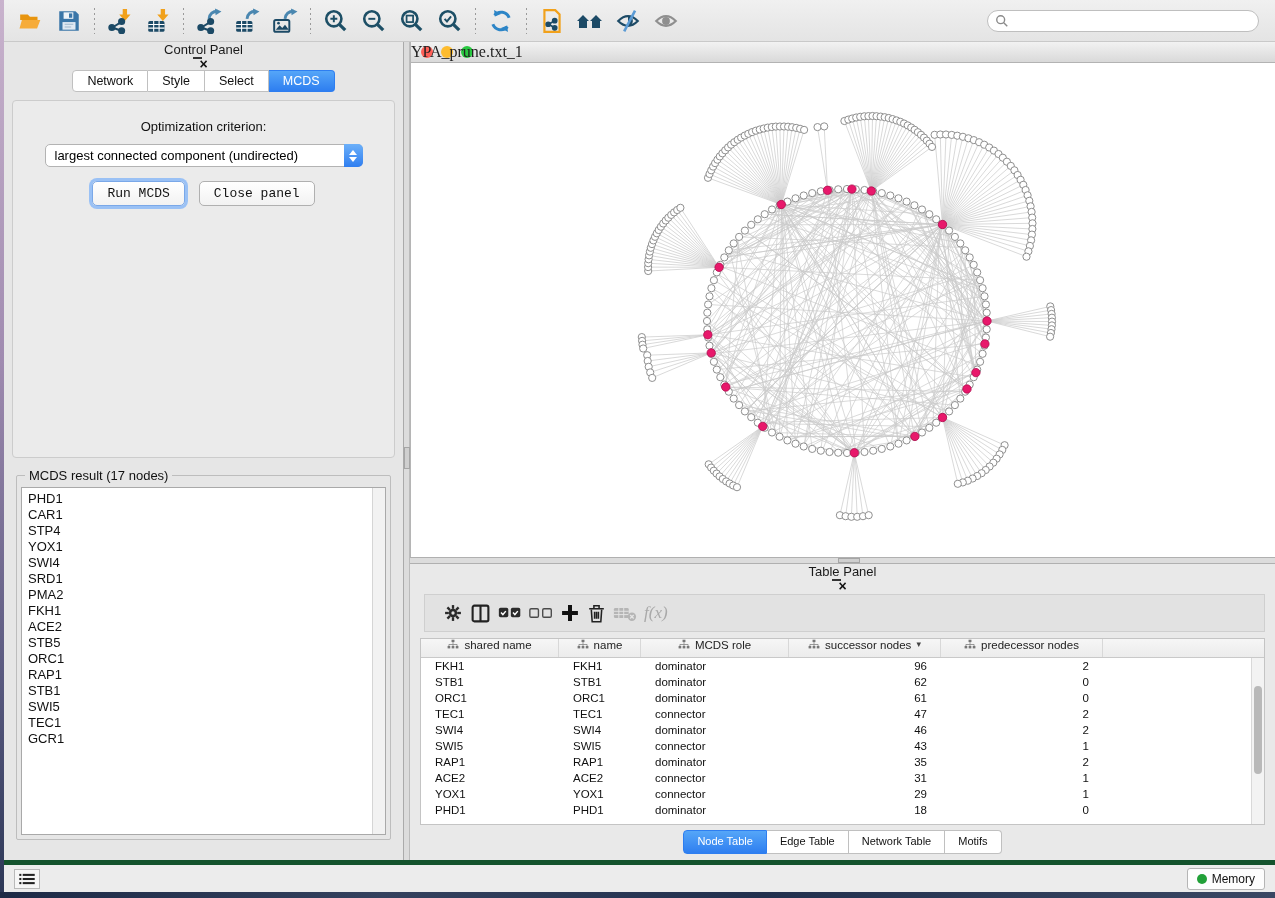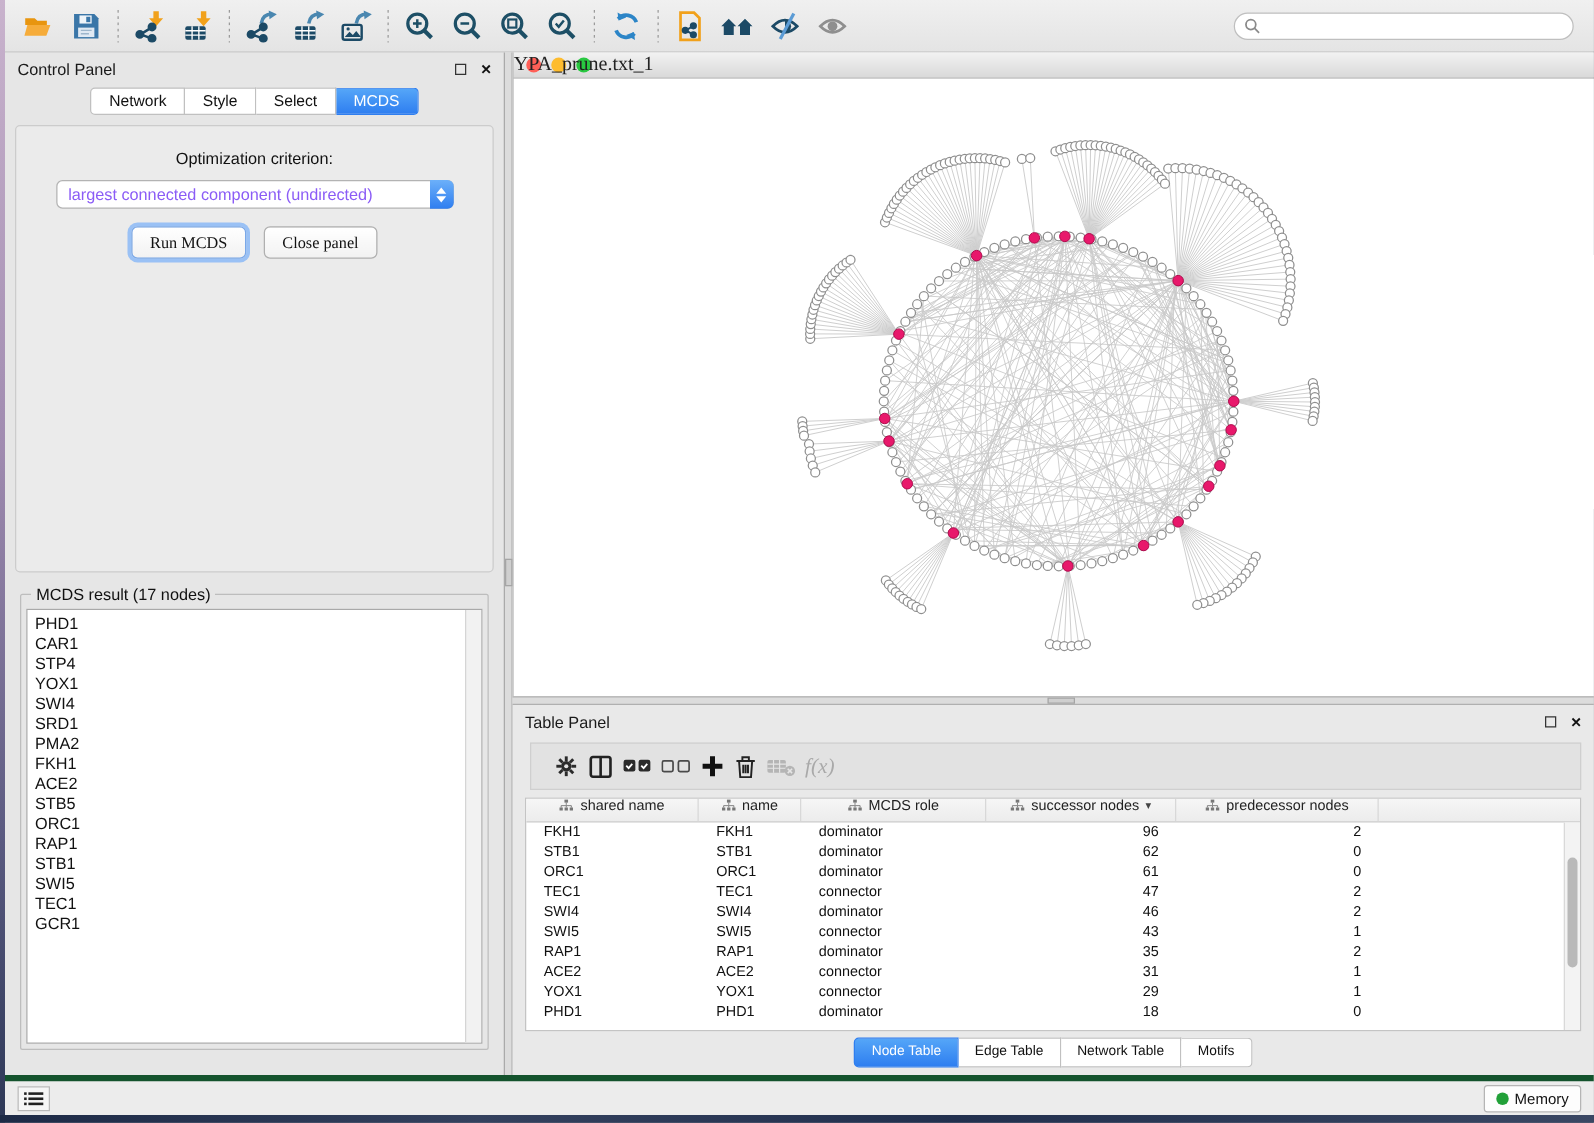--- a/index.html
+++ b/index.html
@@ -29,48 +29,48 @@
 
   
   .main { flex:1; display:flex; min-height:0; }
   .vsplit { flex:0 0 7px; background:#dcdcdc; border-left:1px solid #aaa; border-right:1px solid #bbb;
     position:relative; }
   .vsplit .handle { position:absolute; top:405px; left:0px; width:6px; height:22px;
     background:#cfcfcf; border:1px solid #a5a5a5; }
 
   
   .cpanel { flex:0 0 399px; background:#e6e6e6; display:flex; flex-direction:column; min-height:0; }
-  .panel-head { height:26px; display:flex; align-items:center; padding:0 10px; }
+  .panel-head { height:26px; display:flex; align-items:center; padding:0 10px;flex-direction:column; }
   .panel-title { font-size:13px; color:#1a1a1a; }
   .panel-head .spacer { flex:1; }
   .float-box { width:9px; height:9px; border:1.5px solid #333; margin-right:12px; }
   .close-x { font-size:14px; font-weight:bold; color:#111; line-height:10px; }
   .tabrow { height:22px; display:flex; justify-content:center; margin-top:2px; }
   .tab { font-size:12.5px; padding:3px 14px; background:#fff; border:1px solid #c0c0c0;
     border-left:none; color:#111; }
   .tab:first-child { border-left:1px solid #c0c0c0; border-radius:4px 0 0 4px; }
   .tab:last-child { border-radius:0 4px 4px 0; }
   .tab.active { background:linear-gradient(180deg,#55a6f8,#2e7ef0); color:#fff; border-color:#2e7ef0; }
   .options { height:358px; margin:8px 8px 0 8px; background:#ebebeb;
     border:1px solid #cccccc; border-radius:4px; padding-top:18px; }
   .opt-label { text-align:center; font-size:13px; color:#111; }
   .combo { margin:10px auto 0 auto; width:318px; height:23px; background:#fff;
     border:1px solid #b3b3b3; border-radius:5px; display:flex; align-items:center; position:relative; }
-  .combo .val { flex:1; font-size:13px; padding-left:9px; color:#8b5cf6; white-space:nowrap; }
+  .combo .val { flex:1; font-size:13px; padding-left:9px; color:#000000; white-space:nowrap; }
   .combo .stepper { width:19px; height:23px; margin-right:-1px; border-radius:0 5px 5px 0;
     background:linear-gradient(180deg,#6cb0f9,#2f7ef0); display:flex; flex-direction:column;
     align-items:center; justify-content:center; gap:2px; }
   .arr-up { width:0; height:0; border-left:4px solid transparent; border-right:4px solid transparent;
     border-bottom:5px solid #fff; }
   .arr-dn { width:0; height:0; border-left:4px solid transparent; border-right:4px solid transparent;
     border-top:5px solid #fff; }
   .btnrow { display:flex; justify-content:center; gap:14px; margin-top:14px; }
   .pushbtn { font-size:13px; color:#111; background:linear-gradient(180deg,#ffffff,#f2f2f2);
     border:1px solid #b0b0b0; border-radius:5px; padding:4px 14px;
-    font-family:Liberation Serif, serif; }
+    font-family:Liberation Mono, monospace; }
   .pushbtn.focused { box-shadow:0 0 0 3px rgba(110,170,250,.65); border-color:#7aa8e8; }
   fieldset.resultbox { flex:1; margin:10px 12px 20px 12px; border:1px solid #bdbdbd;
     border-radius:2px; display:flex; min-height:0; padding:4px; }
   fieldset.resultbox legend { font-size:13px; color:#111; padding:0 4px; margin-left:4px; }
   .listbox { flex:1; background:#fff; border:1px solid #a9a9a9; overflow:hidden;
     position:relative; padding:3px 0 0 6px; }
   .listbox .item { font-size:13px; line-height:16px; color:#111; }
   .list-scroll { position:absolute; right:0; top:0; bottom:0; width:13px;
     background:#f2f2f2; border-left:1px solid #d5d5d5; }
 

